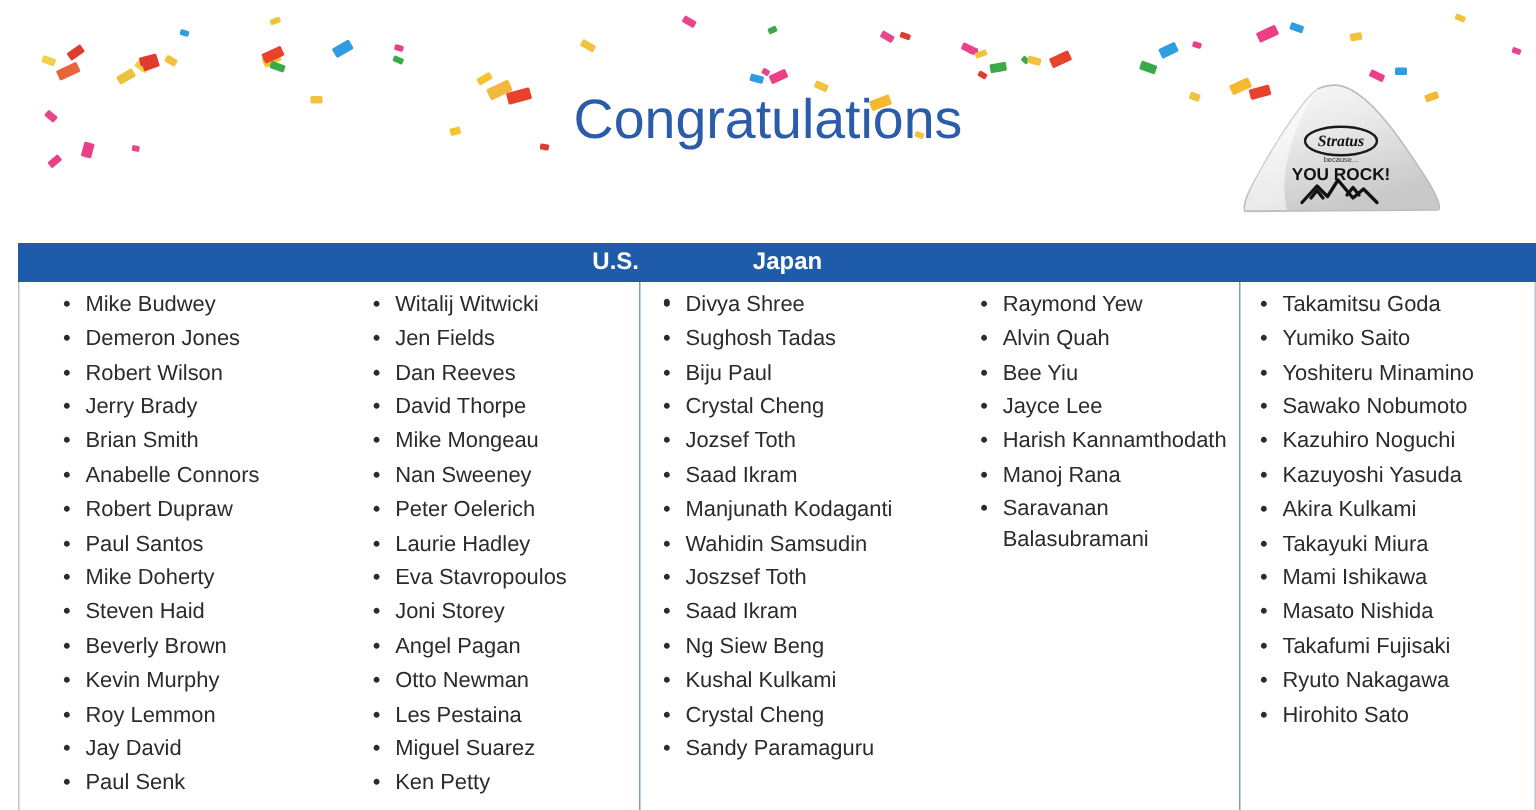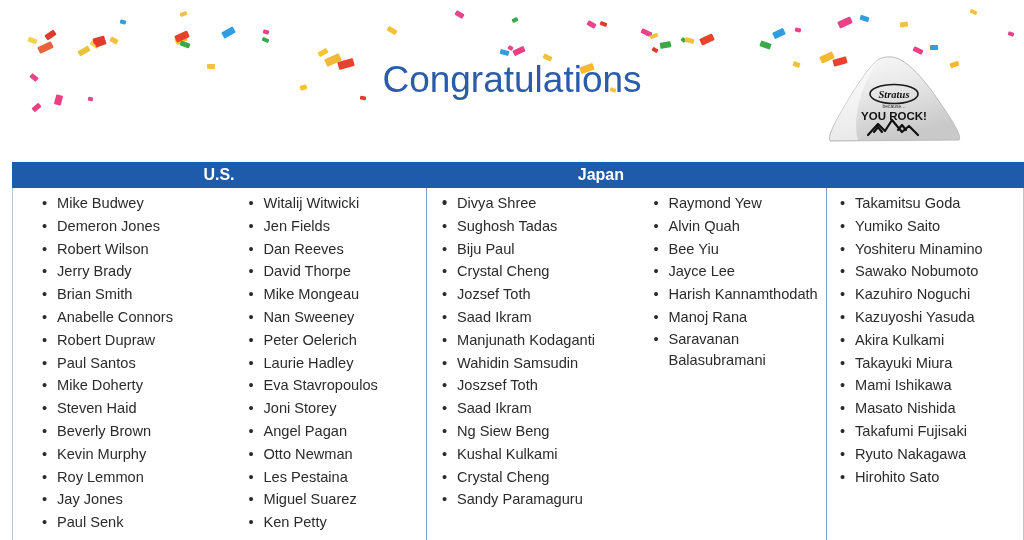--- a/index.html
+++ b/index.html
@@ -77,23 +77,23 @@
     align-items: center;
   }
   .header-cell {
     color: #ffffff;
     font-weight: bold;
     font-size: 16px;
     text-align: center;
     line-height: 26px;
     height: 26px;
   }
-  .hdr-us    { width: 414px; }
+  .hdr-us    { width: 414px; text-align: right; }
   .hdr-emea  { width: 400px; }
-  .hdr-japan { width: 198px; text-align: right; }
+  .hdr-japan { width: 198px; }
 
   #table-body {
     display: flex;
     border: 1px solid #b9c6d8;
     border-top: none;
     background: #ffffff;
     height: 364px;
     box-sizing: border-box;
   }
   .region-col {
@@ -242,21 +242,21 @@
           <li><span class="bullet">•</span><span>Jerry Brady</span></li>
           <li><span class="bullet">•</span><span>Brian Smith</span></li>
           <li><span class="bullet">•</span><span>Anabelle Connors</span></li>
           <li><span class="bullet">•</span><span>Robert Dupraw</span></li>
           <li><span class="bullet">•</span><span>Paul Santos</span></li>
           <li><span class="bullet">•</span><span>Mike Doherty</span></li>
           <li><span class="bullet">•</span><span>Steven Haid</span></li>
           <li><span class="bullet">•</span><span>Beverly Brown</span></li>
           <li><span class="bullet">•</span><span>Kevin Murphy</span></li>
           <li><span class="bullet">•</span><span>Roy Lemmon</span></li>
-          <li><span class="bullet">•</span><span>Jay Jones</span></li>
+          <li><span class="bullet">•</span><span>Jay David</span></li>
           <li><span class="bullet">•</span><span>Paul Senk</span></li>
         </ul>
       <ul class="name-list sub-b-us">
           <li><span class="bullet">•</span><span>Witalij Witwicki</span></li>
           <li><span class="bullet">•</span><span>Jen Fields</span></li>
           <li><span class="bullet">•</span><span>Dan Reeves</span></li>
           <li><span class="bullet">•</span><span>David Thorpe</span></li>
           <li><span class="bullet">•</span><span>Mike Mongeau</span></li>
           <li><span class="bullet">•</span><span>Nan Sweeney</span></li>
           <li><span class="bullet">•</span><span>Peter Oelerich</span></li>

